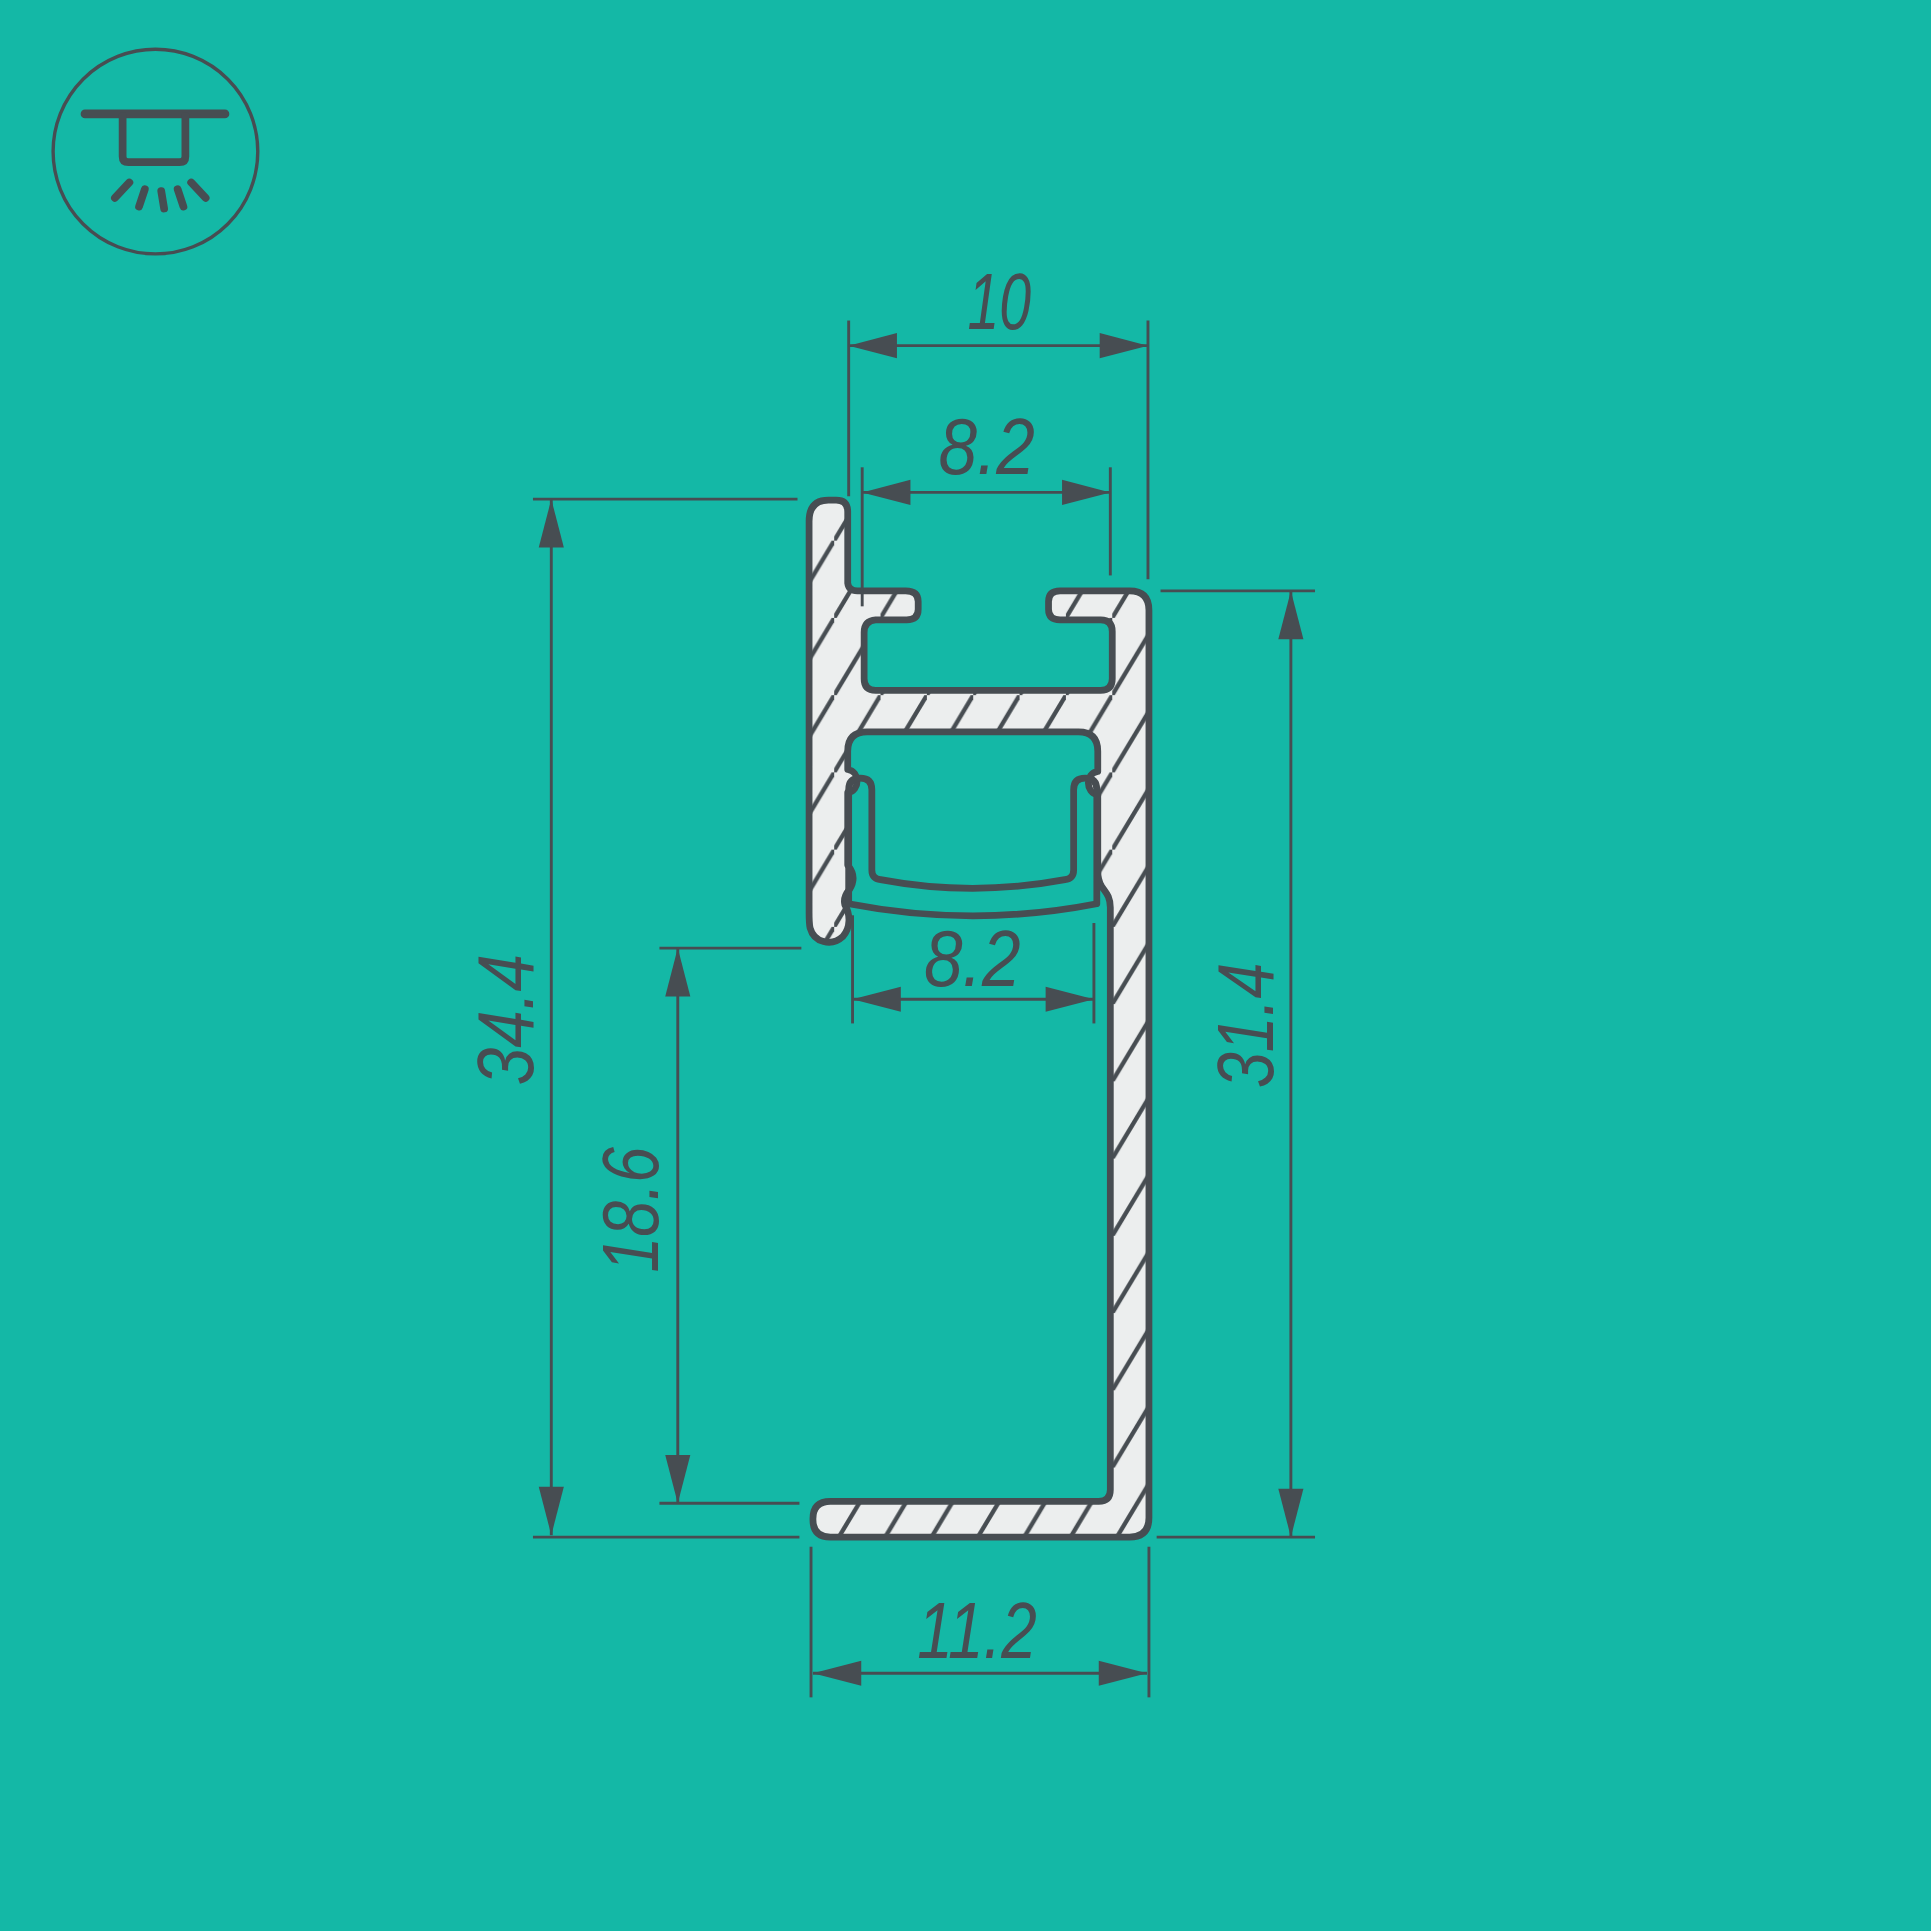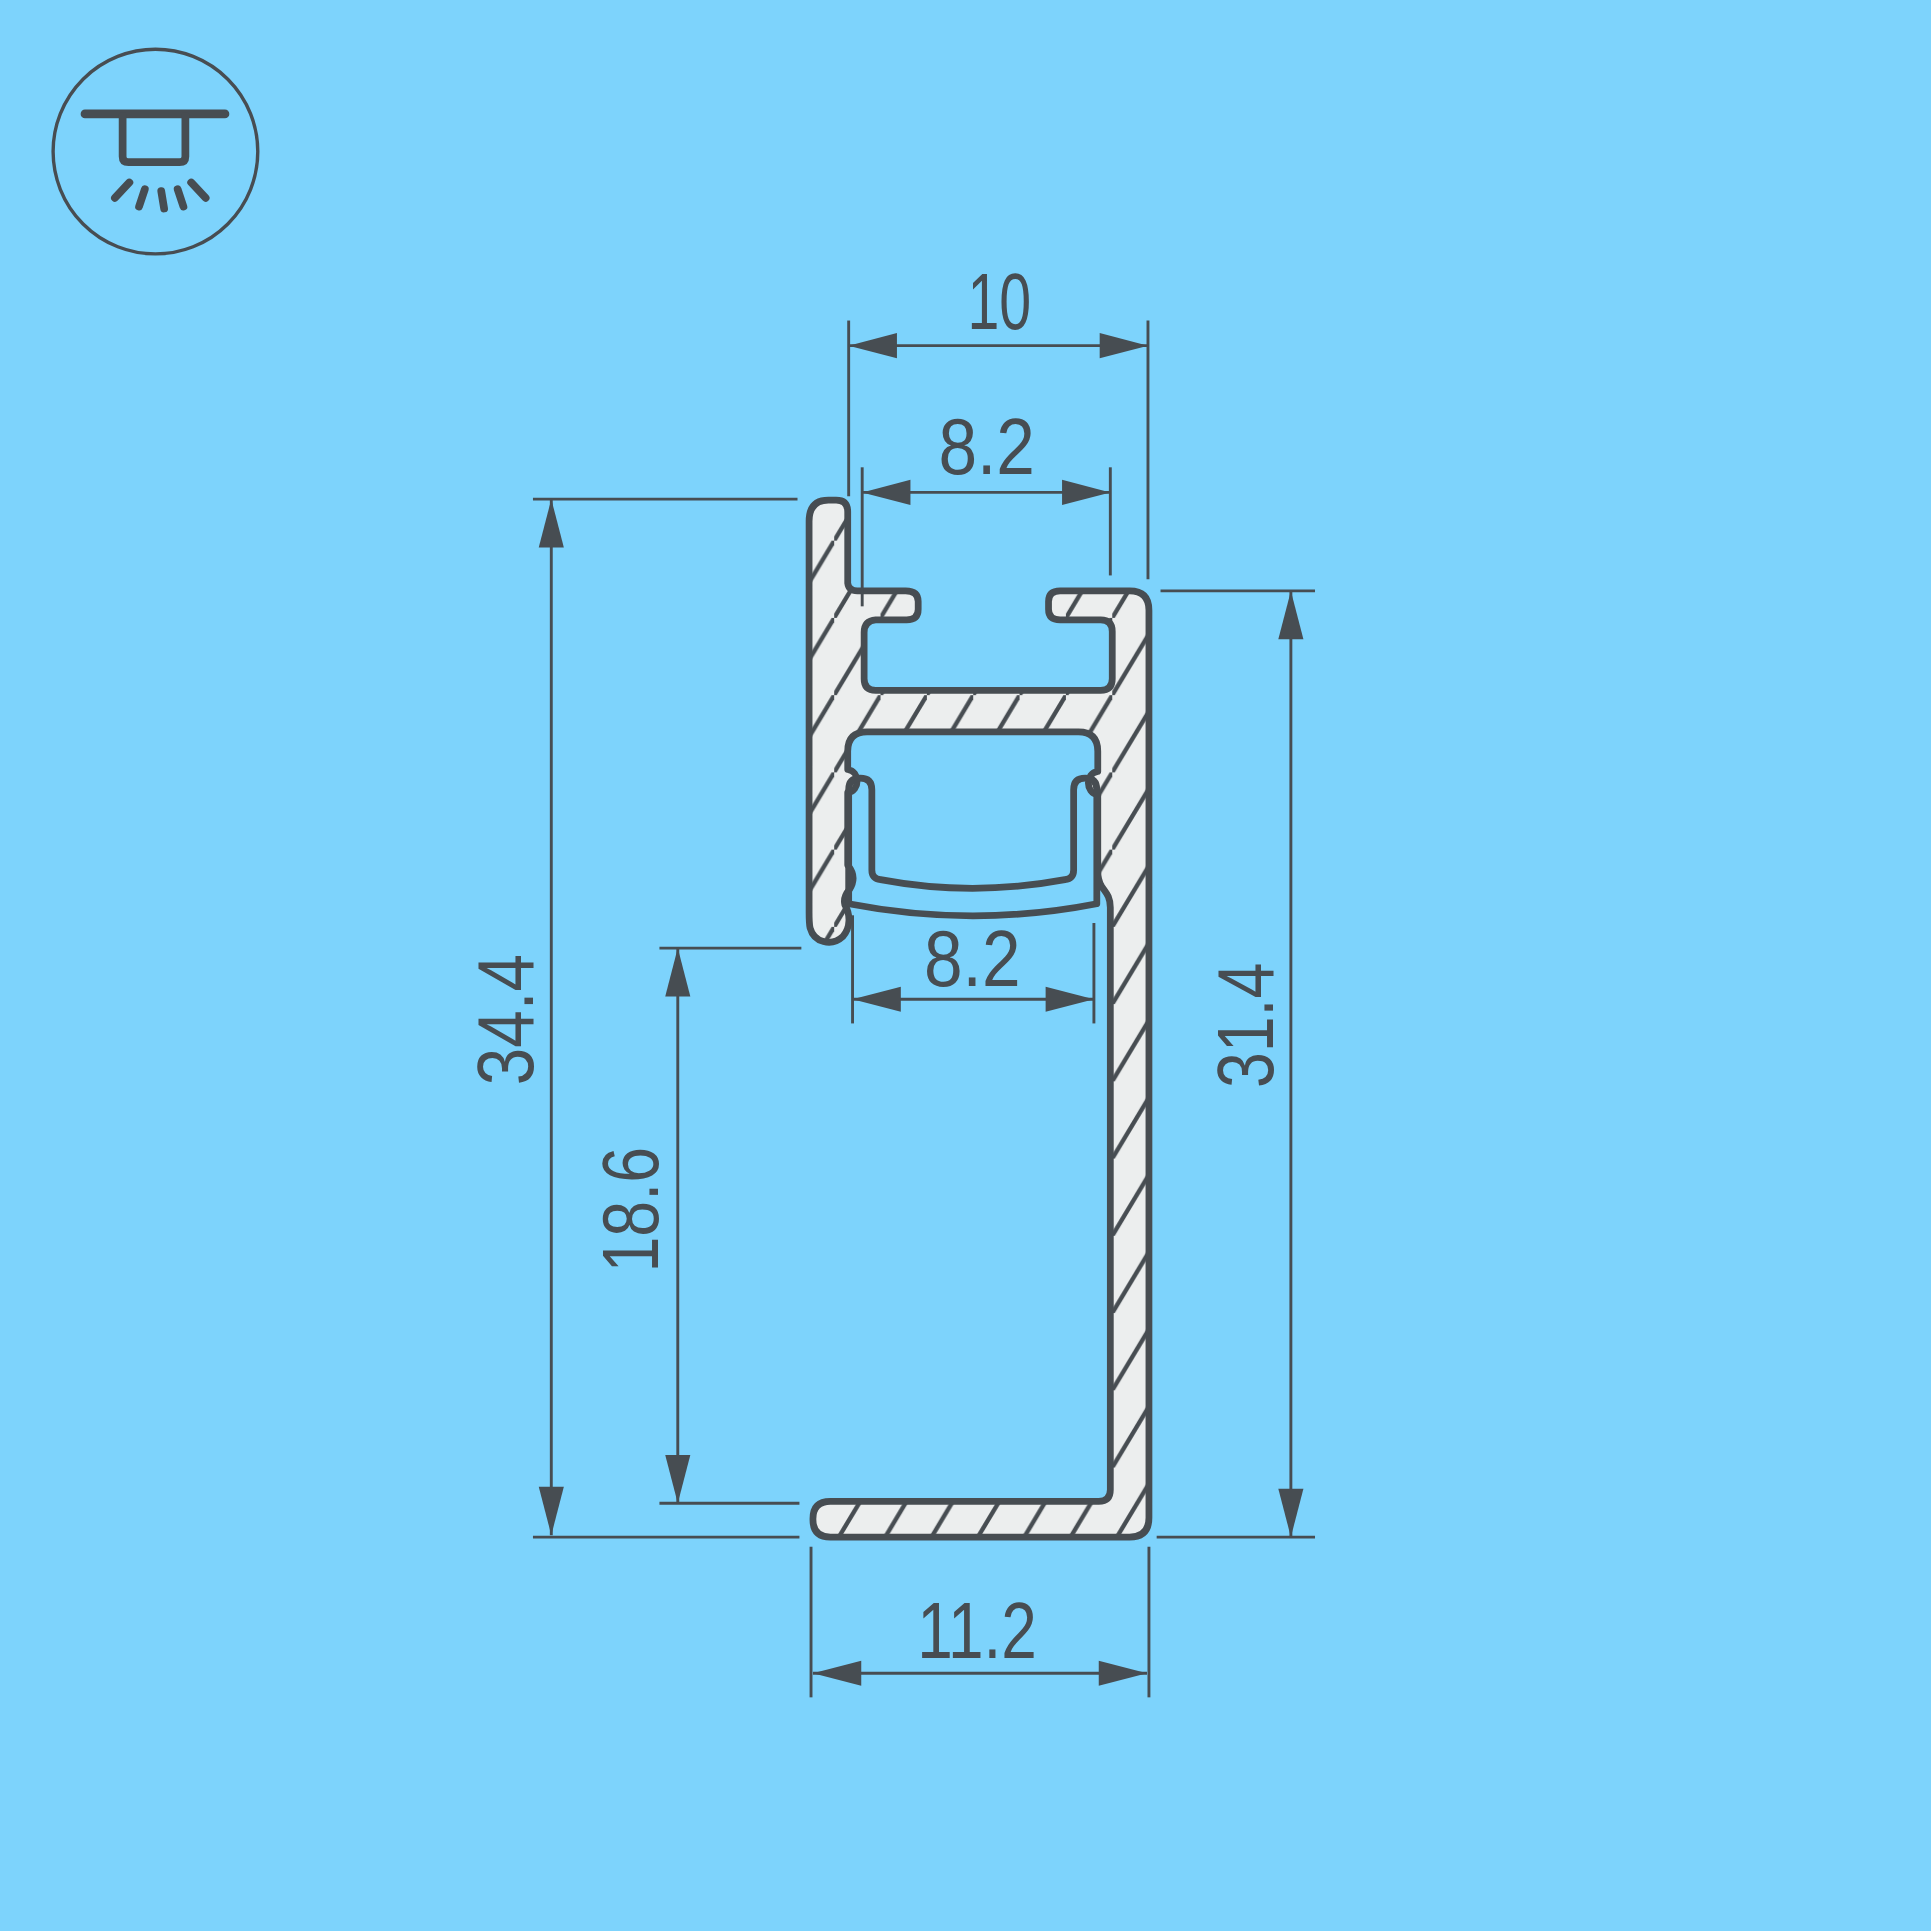--- a/index.html
+++ b/index.html
@@ -1,17 +1,17 @@
 <!DOCTYPE html>
 <html><head>
 <meta charset="utf-8">
 <style>
   html,body{margin:0;padding:0;background:#ffffff;}
   body{display:flex;align-items:center;justify-content:center;}
-  .stage{width:100vmin;height:100vmin;background:#7dd3fc;}
+  .stage{width:100vmin;height:100vmin;background:#14b8a6;font-style:italic;}
   svg{display:block;width:100%;height:100%;}
   .ext, .dline{stroke:#474d52;stroke-width:3;fill:none;}
   .arrow{fill:#474d52;stroke:none;}
   .outline{stroke:#474d52;stroke-width:7;fill:none;stroke-linejoin:round;stroke-linecap:round;}
   .dimtext{font-family:"Liberation Sans","DejaVu Sans",sans-serif;font-size:82px;fill:#474d52;text-anchor:middle;}
   .icon-stroke{stroke:#474d52;fill:none;stroke-linecap:round;stroke-linejoin:round;}
 </style>
 </head>
 <body>
 

